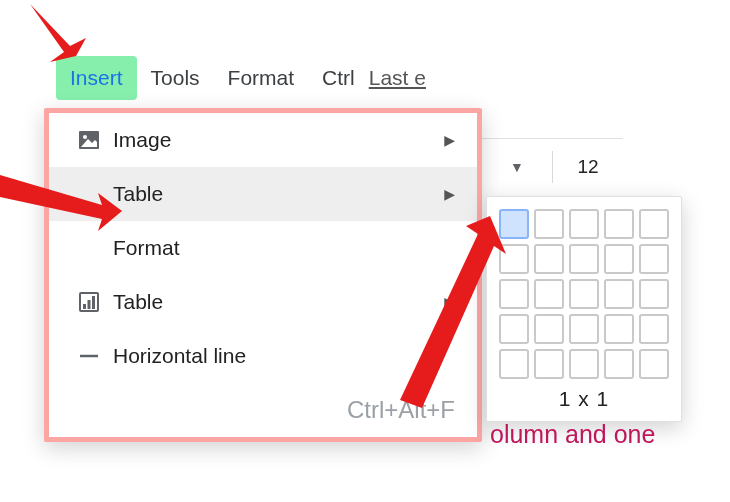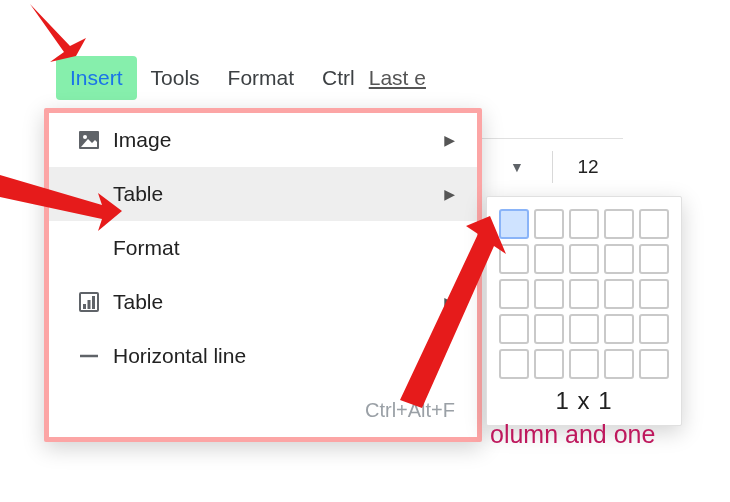--- a/index.html
+++ b/index.html
@@ -95,21 +95,21 @@
     width: 48px;
     display: flex;
     justify-content: center;
     align-items: center;
     color: #5f6368;
   }
   .dropdown .label { flex: 0 0 auto; }
   .dropdown .spacer { flex: 1; }
   .dropdown .shortcut {
     color: #9aa0a6;
-    font-size: 20px;
+    font-size: 24px;
     font-weight: 500;
   }
   .dropdown .sub-caret {
     font-size: 14px;
     color: #555;
   }
 
   
   .table-picker {
     position: absolute;
@@ -132,21 +132,21 @@
     border: 2px solid #c9c9c9;
     border-radius: 3px;
   }
   .table-picker .cell.sel {
     background: #cfe3ff;
     border-color: #8ab4f8;
   }
   .table-picker .label {
     text-align: center;
     margin-top: 8px;
-    font-size: 24px;
+    font-size: 21px;
     color: #222;
     letter-spacing: 1px;
   }
 
   
   .doc-text {
     position: absolute;
     top: 420px;
     left: 490px;
     font-size: 25px;

